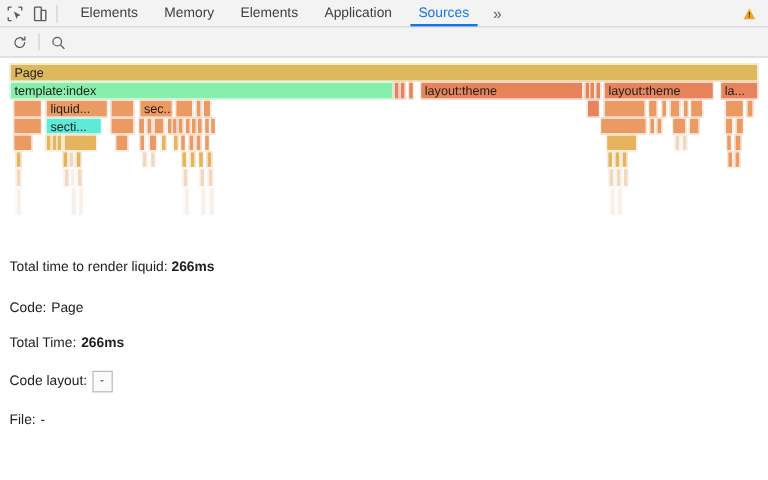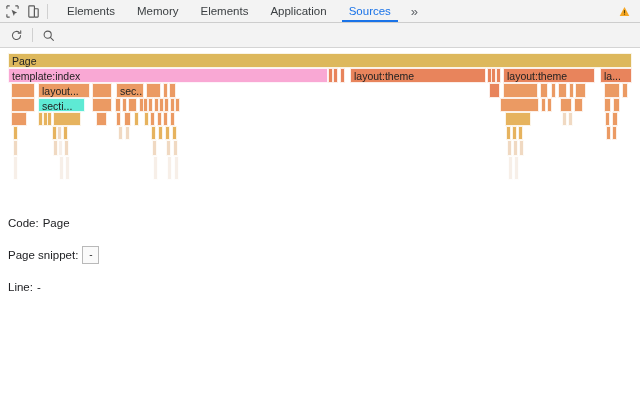--- a/index.html
+++ b/index.html
@@ -135,32 +135,32 @@
     <div class="tb-btn">
       <svg viewBox="0 0 16 16" fill="none" stroke="currentColor" stroke-width="1.3" stroke-linecap="round">
         <circle cx="7" cy="7" r="4.4"></circle>
           <path d="M10.3 10.3L14 14"></path>
       </svg>
     </div>
   </div>
 
   <div class="flame" id="flame">
       <div class="fbar lbl" style="left: 8px; top: 4px; width: 624px; height: 15px; background: rgb(221, 184, 92);">Page</div>
-      <div class="fbar lbl" style="left: 8px; top: 19px; width: 320px; height: 15px; background: #f9a8d4;">template:index</div>
+      <div class="fbar lbl" style="left: 8px; top: 19px; width: 320px; height: 15px; background: #86efac;">template:index</div>
       <div class="fbar" style="left: 328px; top: 19px; width: 4px; height: 15px; background: rgb(232, 132, 92);"></div>
       <div class="fbar" style="left: 333px; top: 19px; width: 5px; height: 15px; background: rgb(232, 132, 92);"></div>
       <div class="fbar" style="left: 340px; top: 19px; width: 3px; height: 15px; background: rgb(232, 132, 92);"></div>
       <div class="fbar lbl" style="left: 350px; top: 19px; width: 136px; height: 15px; background: rgb(232, 132, 92);">layout:theme</div>
       <div class="fbar" style="left: 487px; top: 19px; width: 3px; height: 15px; background: rgb(232, 132, 92);"></div>
       <div class="fbar" style="left: 491px; top: 19px; width: 4px; height: 15px; background: rgb(232, 132, 92);"></div>
       <div class="fbar" style="left: 496px; top: 19px; width: 3px; height: 15px; background: rgb(232, 132, 92);"></div>
       <div class="fbar lbl" style="left: 503px; top: 19px; width: 92px; height: 15px; background: rgb(232, 132, 92);">layout:theme</div>
       <div class="fbar lbl" style="left: 600px; top: 19px; width: 32px; height: 15px; background: rgb(232, 132, 92);">la...</div>
       <div class="fbar" style="left: 11px; top: 34px; width: 24px; height: 15px; background: rgb(235, 154, 99);"></div>
-      <div class="fbar lbl" style="left: 38px; top: 34px; width: 52px; height: 15px; background: rgb(235, 154, 99);">layout...</div>
+      <div class="fbar lbl" style="left: 38px; top: 34px; width: 52px; height: 15px; background: rgb(235, 154, 99);">liquid...</div>
       <div class="fbar" style="left: 92px; top: 34px; width: 20px; height: 15px; background: rgb(235, 154, 99);"></div>
       <div class="fbar lbl" style="left: 116px; top: 34px; width: 28px; height: 15px; background: rgb(235, 154, 99);">sec...</div>
       <div class="fbar" style="left: 146px; top: 34px; width: 15px; height: 15px; background: rgb(235, 154, 99);"></div>
       <div class="fbar" style="left: 163px; top: 34px; width: 4px; height: 15px; background: rgb(235, 154, 99);"></div>
       <div class="fbar" style="left: 169px; top: 34px; width: 7px; height: 15px; background: rgb(235, 154, 99);"></div>
       <div class="fbar" style="left: 489px; top: 34px; width: 11px; height: 15px; background: rgb(232, 132, 92);"></div>
       <div class="fbar" style="left: 503px; top: 34px; width: 35px; height: 15px; background: rgb(235, 154, 99);"></div>
       <div class="fbar" style="left: 540px; top: 34px; width: 8px; height: 15px; background: rgb(235, 154, 99);"></div>
       <div class="fbar" style="left: 551px; top: 34px; width: 5px; height: 15px; background: rgb(235, 154, 99);"></div>
       <div class="fbar" style="left: 558px; top: 34px; width: 9px; height: 15px; background: rgb(235, 154, 99);"></div>
@@ -237,27 +237,35 @@
       <div class="fbar" style="left: 59px; top: 107px; width: 3px; height: 24px; background: rgb(247, 239, 232);"></div>
       <div class="fbar" style="left: 65px; top: 107px; width: 3px; height: 24px; background: rgb(247, 239, 232);"></div>
       <div class="fbar" style="left: 153px; top: 107px; width: 3px; height: 24px; background: rgb(247, 239, 232);"></div>
       <div class="fbar" style="left: 167px; top: 107px; width: 3px; height: 24px; background: rgb(247, 239, 232);"></div>
       <div class="fbar" style="left: 174px; top: 107px; width: 3px; height: 24px; background: rgb(247, 239, 232);"></div>
       <div class="fbar" style="left: 508px; top: 107px; width: 3px; height: 24px; background: rgb(247, 239, 232);"></div>
       <div class="fbar" style="left: 514px; top: 107px; width: 3px; height: 24px; background: rgb(247, 239, 232);"></div>
     </div>
 
   <div class="details">
+    <div class="dl-total">
+      <span>Total time to render liquid:</span>
+      <span class="bold">266ms</span>
+    </div>
     <div class="dl-row">
       <span>Code:</span>
       <span>Page</span>
     </div>
     <div class="dl-row">
-      <span>Page snippet:</span>
+      <span>Total Time:</span>
+      <span class="bold">266ms</span>
+    </div>
+    <div class="dl-row">
+      <span>Code layout:</span>
       <span class="snippet-box">-</span>
     </div>
     <div class="dl-row">
-      <span>Line:</span>
+      <span>File:</span>
       <span>-</span>
     </div>
   </div>
 
 </div>
 
 </body></html>

